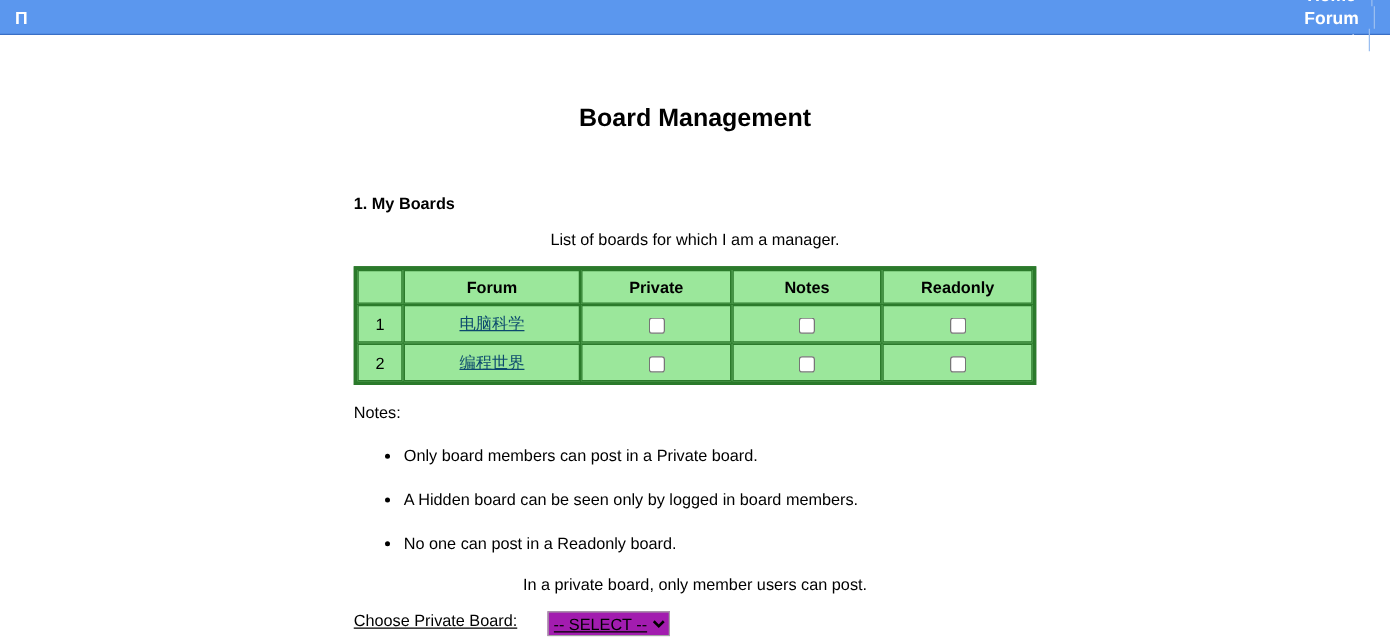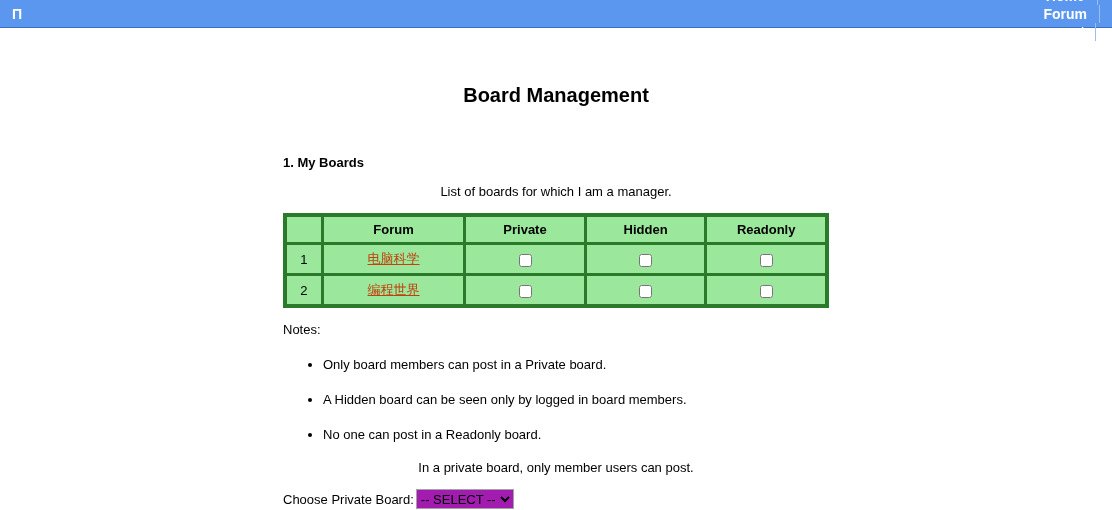--- a/index.html
+++ b/index.html
@@ -85,42 +85,42 @@
     table.boards-table td.rownum {
       width: 36px;
     }
     table.boards-table td.forum-cell {
       width: 142px;
     }
     table.boards-table td.check-cell {
       width: 120px;
     }
     table.boards-table a {
-      color: #c2410c;
+      color: #0c4a6e;
       text-decoration: underline;
     }
     .notes-label {
       font-size: 13px;
       margin-bottom: 10px;
     }
     ul.notes-list {
       margin: 0 0 18px 40px;
       padding: 0;
       font-size: 13px;
     }
     ul.notes-list li {
       margin-bottom: 2px;
       list-style: disc;
       margin-top: 20px;
     }
     .choose-row {
       display: flex;
-      align-items: center;
-      gap: 2px;
+      gap: 24px;
       font-size: 13px;
+      text-decoration: underline;
     }
     select.board-select {
       font-family: Arial, sans-serif;
       font-size: 13px;
       border: 1px solid #a3a3a3;
       background: #a21caf;
       height: 20px;
     }
     input[type="checkbox"] {
       width: 13px;
@@ -145,21 +145,21 @@
 
   <h2 class="section-heading">1. My Boards</h2>
   <p class="section-desc">List of boards for which I am a manager.</p>
 
   <table class="boards-table">
     <tbody>
         <tr>
       <th></th>
       <th>Forum</th>
       <th>Private</th>
-      <th>Hidden</th>
+      <th>Notes</th>
       <th>Readonly</th>
     </tr>
     <tr>
       <td class="rownum">1</td>
       <td class="forum-cell"><a href="#">电脑科学</a></td>
       <td class="check-cell"><input type="checkbox" style=""></td>
       <td class="check-cell"><input type="checkbox" style=""></td>
       <td class="check-cell"><input type="checkbox" style=""></td>
     </tr>
     <tr>

